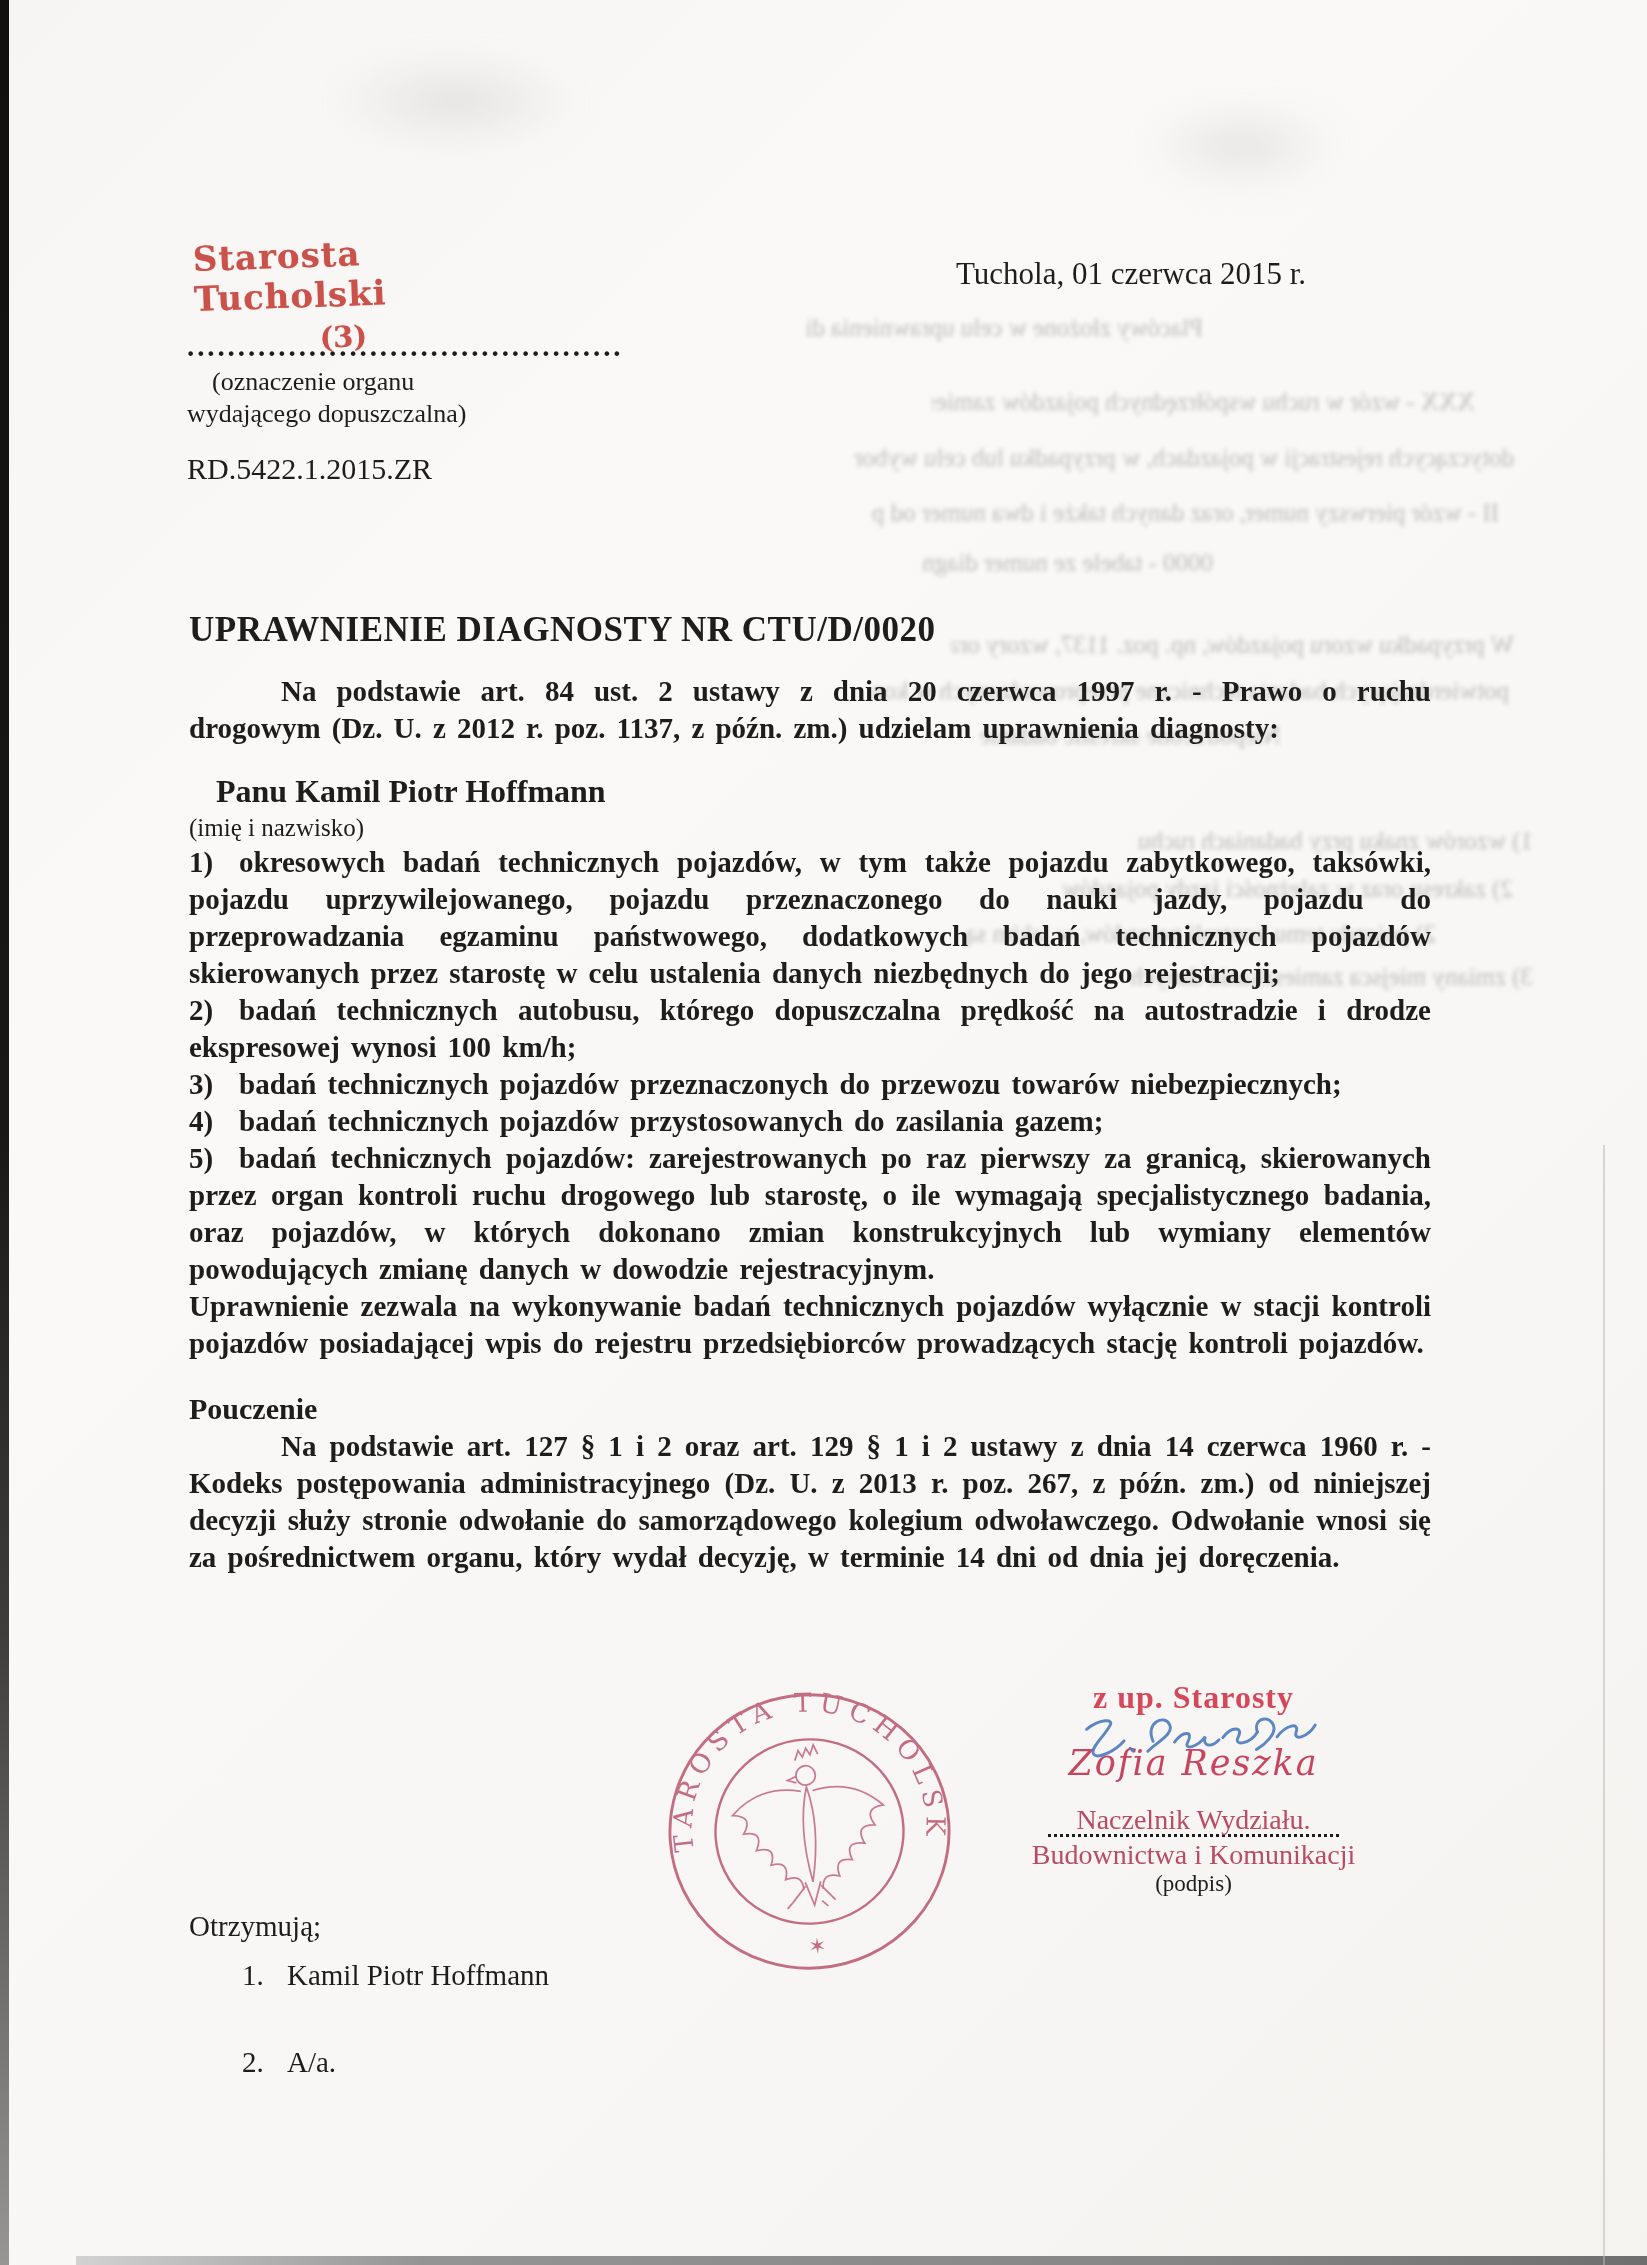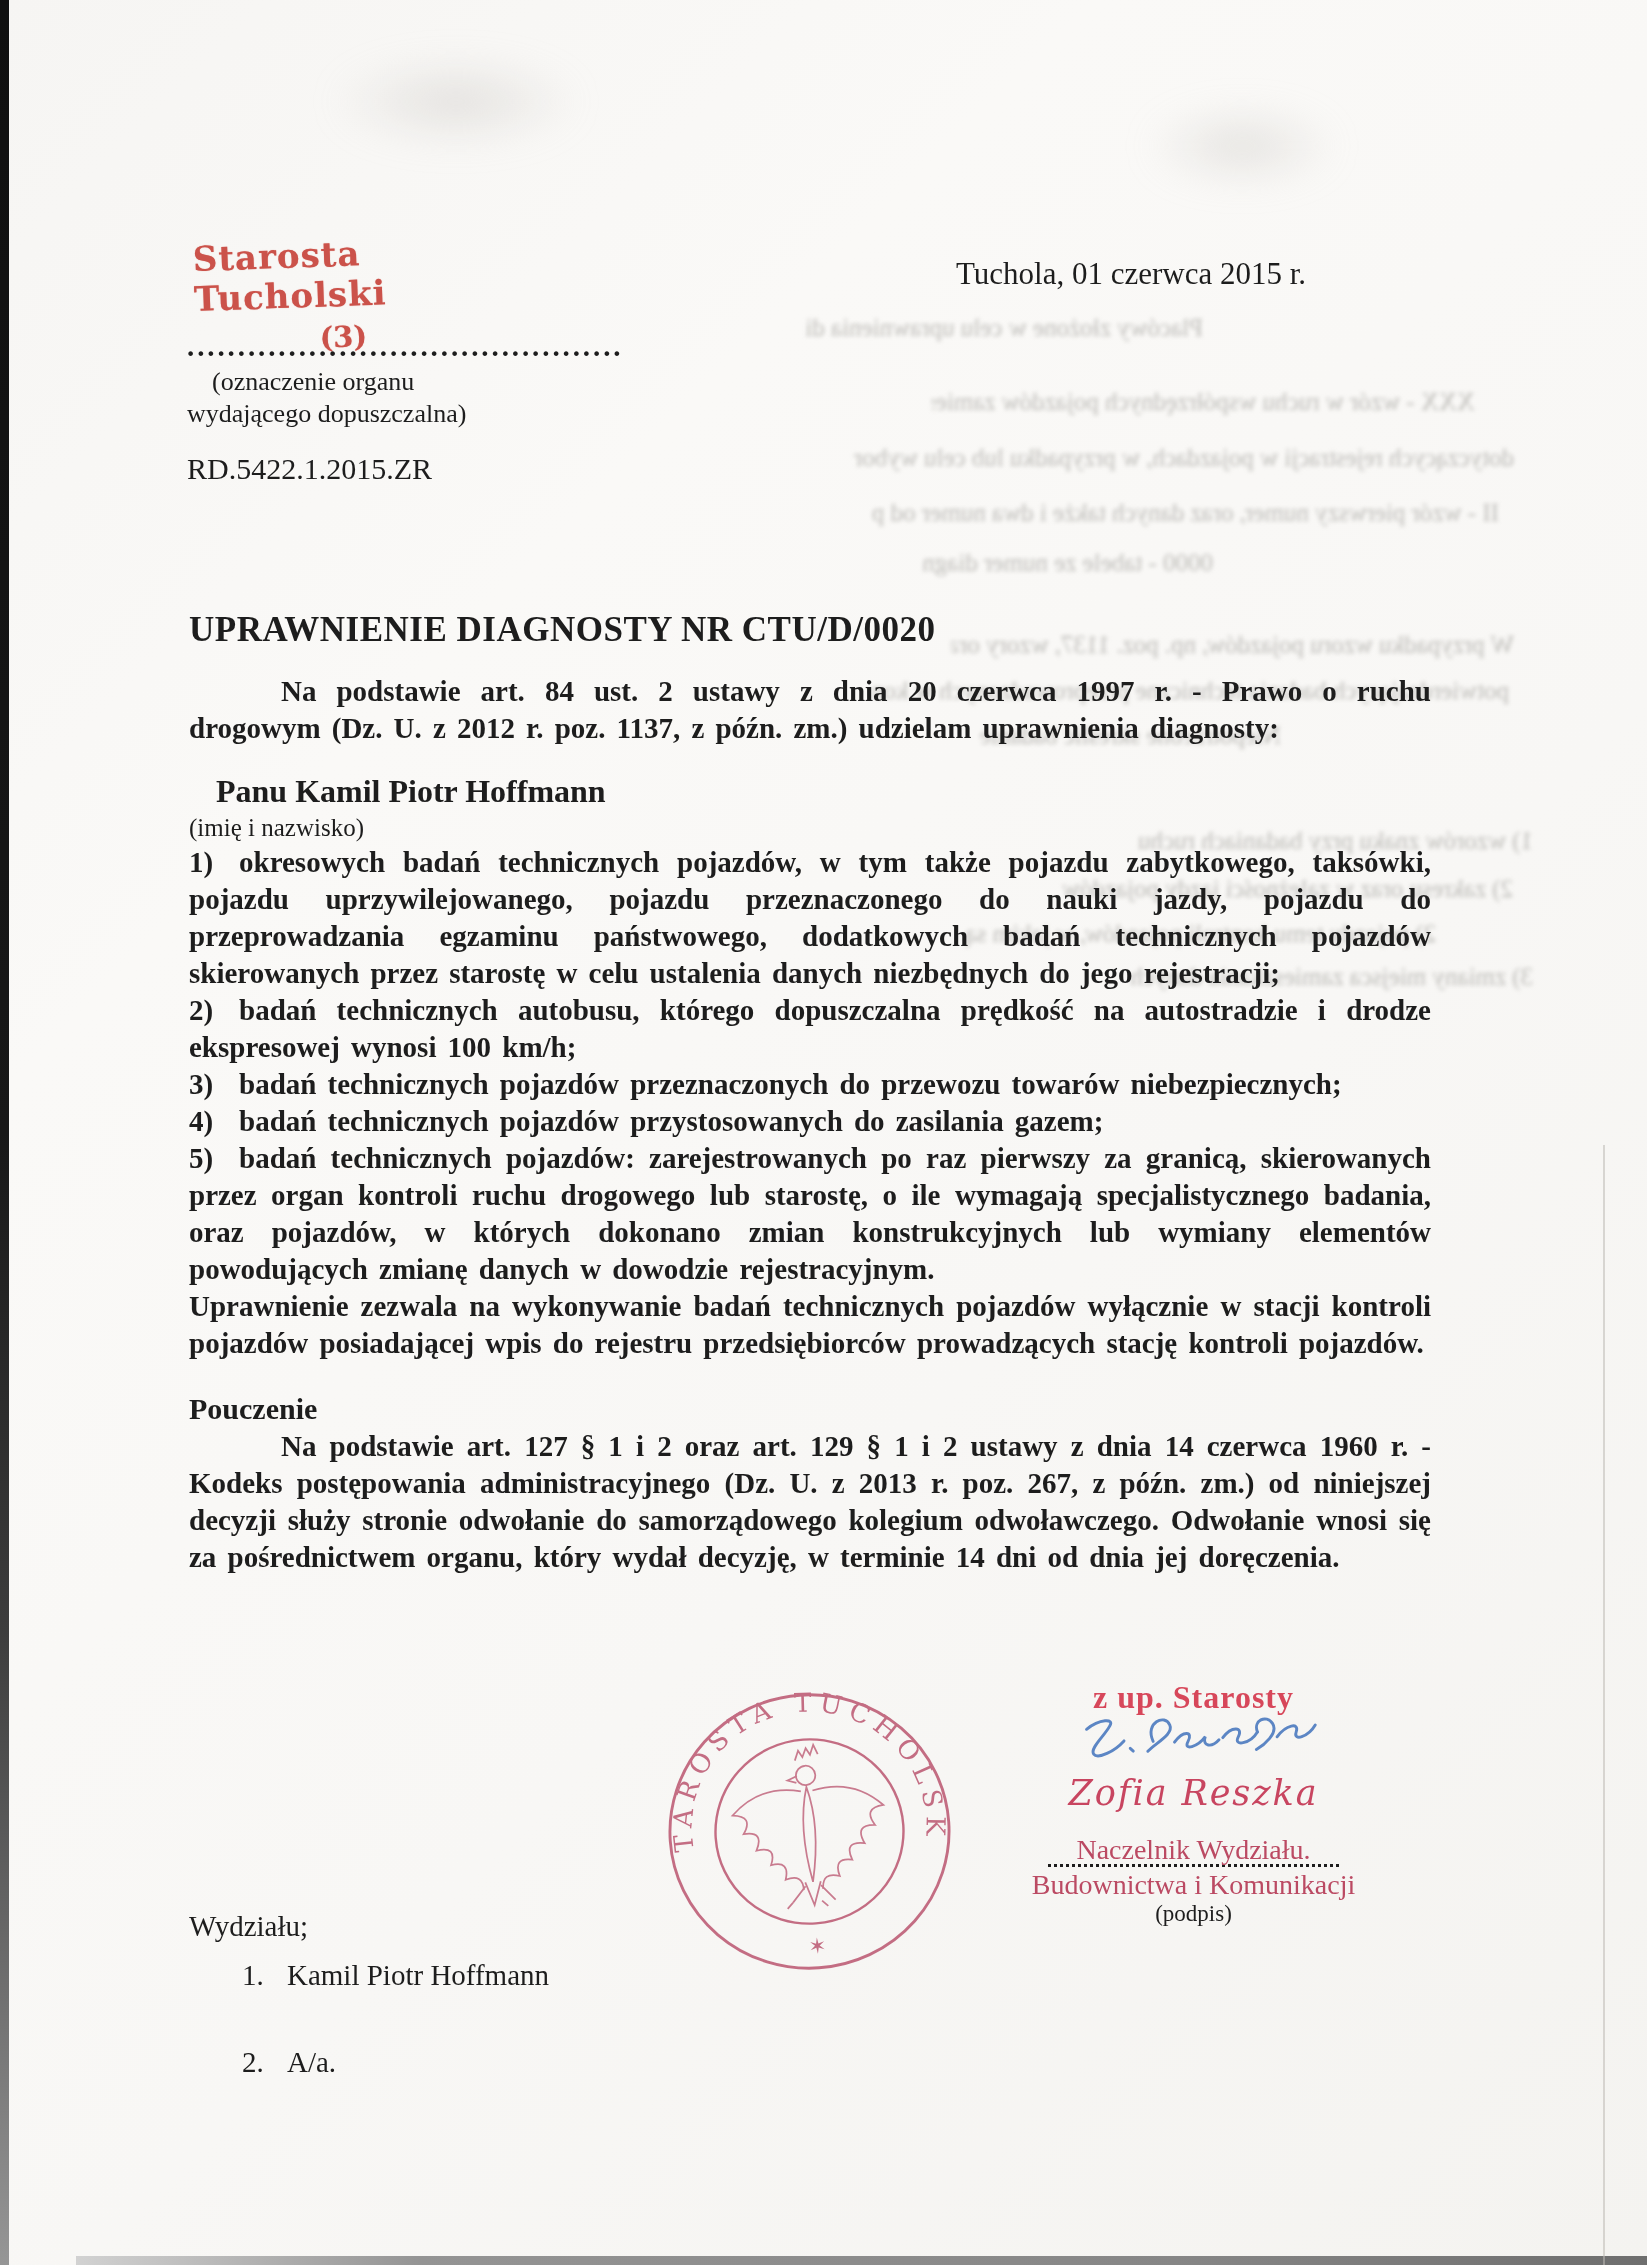--- a/index.html
+++ b/index.html
@@ -31,21 +31,21 @@
   .doc-title{font-size:35px;font-weight:bold;letter-spacing:0.5px;}
   .recipient-name{font-size:32px;font-weight:bold;margin-top:25px !important;line-height:39px;transform:translateX(27px);}
   .small-cap{font-size:25px;line-height:33px;}
   .pesel-line{margin-top:52px !important;line-height:39px;}
   sup{font-size:19.4px;line-height:0;}
   .item .no{display:inline-block;width:50px;text-indent:0;}
   .advisory-heading{font-size:30px;font-weight:bold;margin-top:27px !important;line-height:39px;}
   
   .sig-block{left:1009px;top:1679px;width:369px;text-align:center;}
   .sig-auth{font-size:32px;font-weight:bold;color:#d63e52;letter-spacing:1px;opacity:.95;}
-  .sig-name{font-size:35px;font-style:italic;color:#c84560;letter-spacing:1.9px;margin-top:57px;font-family:"DejaVu Serif",serif;}
+  .sig-name{font-size:35px;font-style:italic;color:#c84560;letter-spacing:1.9px;margin-top:27px;font-family:"DejaVu Serif",serif;}
   .sig-role1{font-size:28px;color:#bb4a63;margin-top:21px;}
   .sig-dotted{width:291px;margin:-5.8px auto 0 auto;border-bottom:3.9px dotted #1d1d1d;height:3.9px;}
   .sig-role2{font-size:28px;color:#bb4a63;margin-top:1.9px;}
   .sig-caption{font-size:23px;color:#1d1d1d;margin-top:0px;}
   .sig-script{position:absolute;left:68px;top:27px;transform:rotate(-3deg);}
   
   .dist{left:189px;top:1908px;font-size:29px;line-height:37px;}
   .dist .row{margin-top:11.6px;padding-left:53px;}
   .dist .row.second{margin-top:50px;}
   .dist .no{display:inline-block;width:45px;}
@@ -145,19 +145,19 @@
       </g>
     </svg>
     <div class="sig-name">Zofia Reszka</div>
     <div class="sig-role1">Naczelnik Wydziału.</div>
     <div class="sig-dotted"></div>
     <div class="sig-role2">Budownictwa i Komunikacji</div>
     <div class="sig-caption">(podpis)</div>
   </div>
 
   <div class="abs dist">
-    <div>Wydziału;</div>
+    <div>Otrzymują;</div>
     <div class="row"><span class="no">1.</span><span>Kamil Piotr Hoffmann</span></div>
     <div class="row second"><span class="no">2.</span><span>A/a.</span></div>
   </div>
 
 </div>
 
 
 </body></html>

